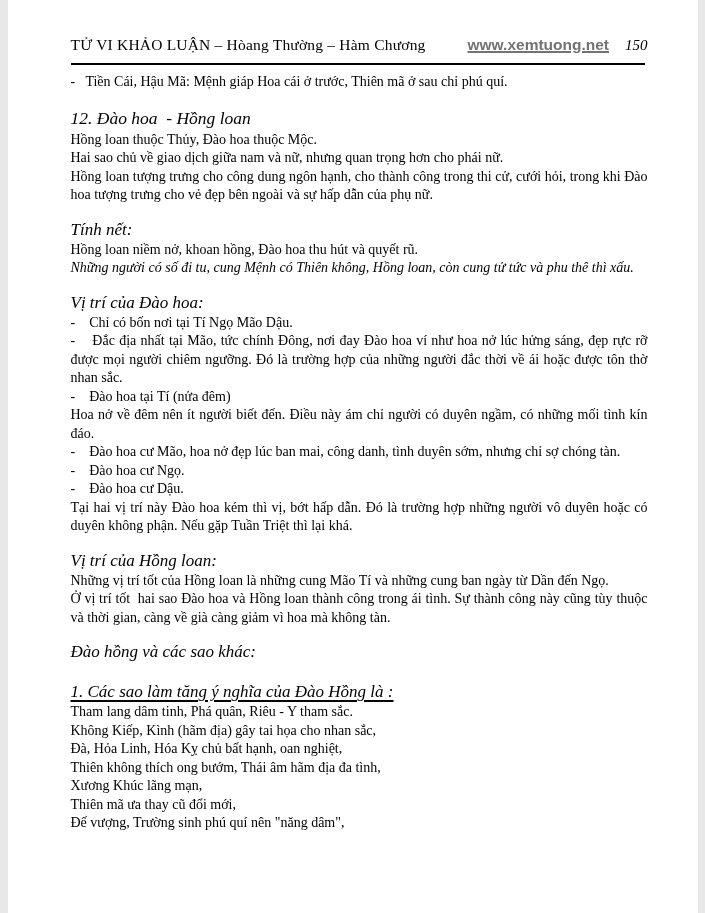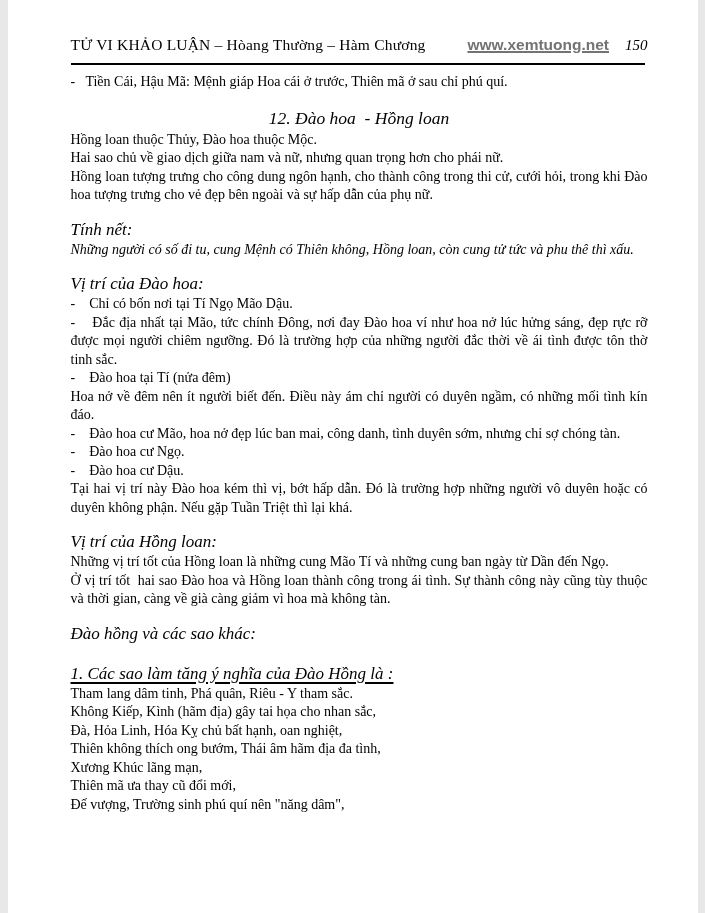--- a/index.html
+++ b/index.html
@@ -56,21 +56,20 @@
     white-space: pre-wrap;
     margin: 0;
   }
   .para-italic { font-style: italic; }
   .section-title {
     font-style: italic;
     font-size: 17.5px;
     line-height: 26px;
     margin-top: 13px;
     white-space: pre-wrap;
-    text-align: center;
   }
   .heading {
     font-style: italic;
     font-size: 17px;
     line-height: 23px;
     margin-top: 13px;
   }
   .heading-underline {
     font-style: italic;
     font-size: 17px;
@@ -96,24 +95,25 @@
   </div>
   <div class="header-rule"></div>
 
   <div class="content">
     <div class="bullet">-   Tiền Cái, Hậu Mã: Mệnh giáp Hoa cái ở trước, Thiên mã ở sau chỉ phú quí.</div>
     <div class="section-title">12. Đào hoa  - Hồng loan</div>
     <div class="para">Hồng loan thuộc Thủy, Đào hoa thuộc Mộc.</div>
     <div class="para">Hai sao chủ về giao dịch giữa nam và nữ, nhưng quan trọng hơn cho phái nữ.</div>
     <div class="para">Hồng loan tượng trưng cho công dung ngôn hạnh, cho thành công trong thi cử, cưới hỏi, trong khi Đào hoa tượng trưng cho vẻ đẹp bên ngoài và sự hấp dẫn của phụ nữ.</div>
     <div class="heading">Tính nết:</div>
+    <div class="para">Hồng loan niềm nở, khoan hồng, Đào hoa thu hút và quyết rũ.</div>
     <div class="para-italic">Những người có số đi tu, cung Mệnh có Thiên không, Hồng loan, còn cung tử tức và phu thê thì xấu.</div>
     <div class="heading">Vị trí của Đào hoa:</div>
     <div class="bullet">-    Chỉ có bốn nơi tại Tí Ngọ Mão Dậu.</div>
-    <div class="bullet">-    Đắc địa nhất tại Mão, tức chính Đông, nơi đay Đào hoa ví như hoa nở lúc hửng sáng, đẹp rực rỡ được mọi người chiêm ngưỡng. Đó là trường hợp của những người đắc thời về ái tình được tôn thờ tinh sắc.</div>
+    <div class="bullet">-    Đắc địa nhất tại Mão, tức chính Đông, nơi đay Đào hoa ví như hoa nở lúc hửng sáng, đẹp rực rỡ được mọi người chiêm ngưỡng. Đó là trường hợp của những người đắc thời về ái hoặc được tôn thờ nhan sắc.</div>
     <div class="bullet">-    Đào hoa tại Tí (nửa đêm)</div>
     <div class="para">Hoa nở về đêm nên ít người biết đến. Điều này ám chỉ người có duyên ngầm, có những mối tình kín đáo.</div>
     <div class="bullet">-    Đào hoa cư Mão, hoa nở đẹp lúc ban mai, công danh, tình duyên sớm, nhưng chỉ sợ chóng tàn.</div>
     <div class="bullet">-    Đào hoa cư Ngọ.</div>
     <div class="bullet">-    Đào hoa cư Dậu.</div>
     <div class="para">Tại hai vị trí này Đào hoa kém thì vị, bớt hấp dẫn. Đó là trường hợp những người vô duyên hoặc có duyên không phận. Nếu gặp Tuần Triệt thì lại khá.</div>
     <div class="heading">Vị trí của Hồng loan:</div>
     <div class="para">Những vị trí tốt của Hồng loan là những cung Mão Tí và những cung ban ngày từ Dần đến Ngọ.</div>
     <div class="para">Ở vị trí tốt  hai sao Đào hoa và Hồng loan thành công trong ái tình. Sự thành công này cũng tùy thuộc và thời gian, càng về già càng giảm vì hoa mà không tàn.</div>
     <div class="heading">Đào hồng và các sao khác:</div>

